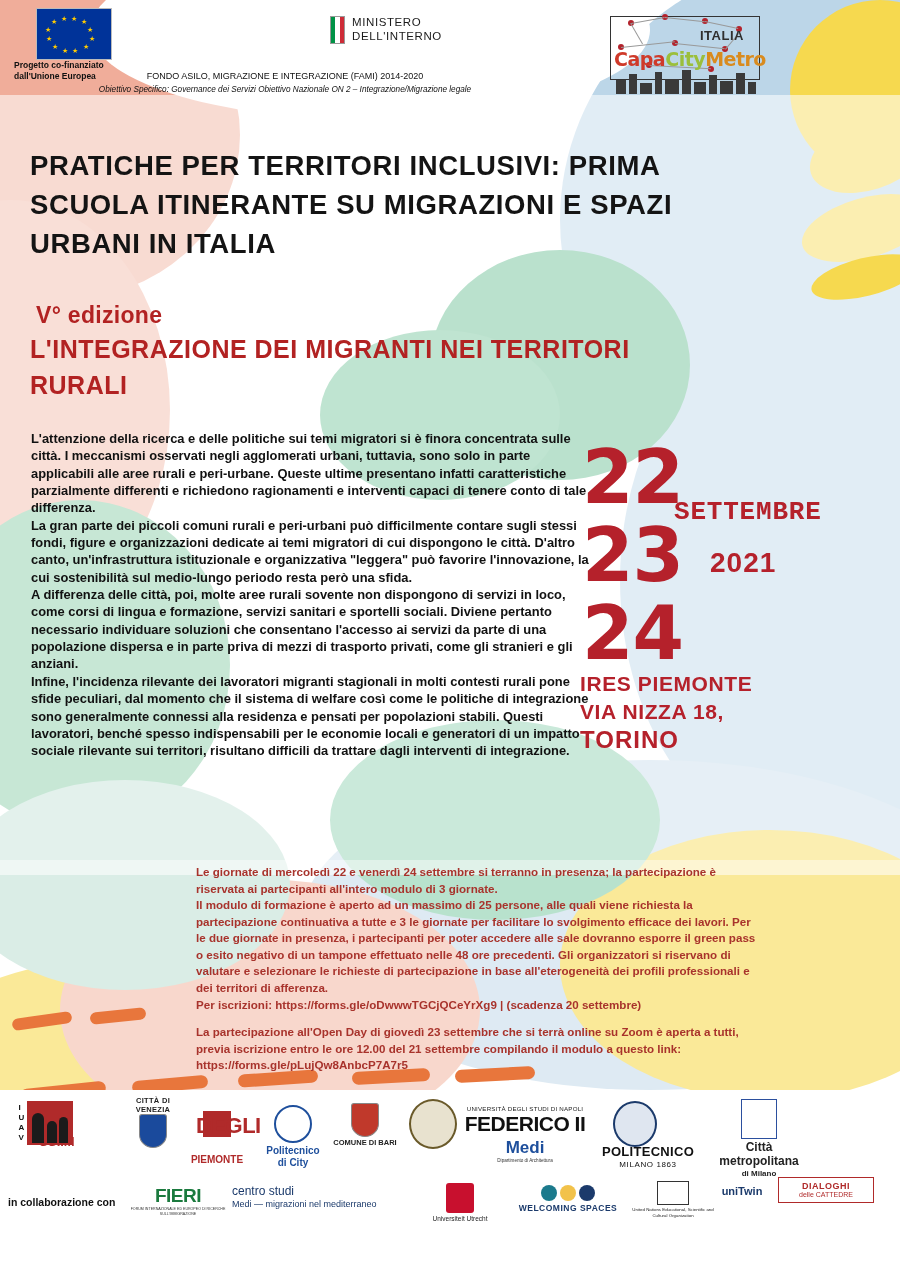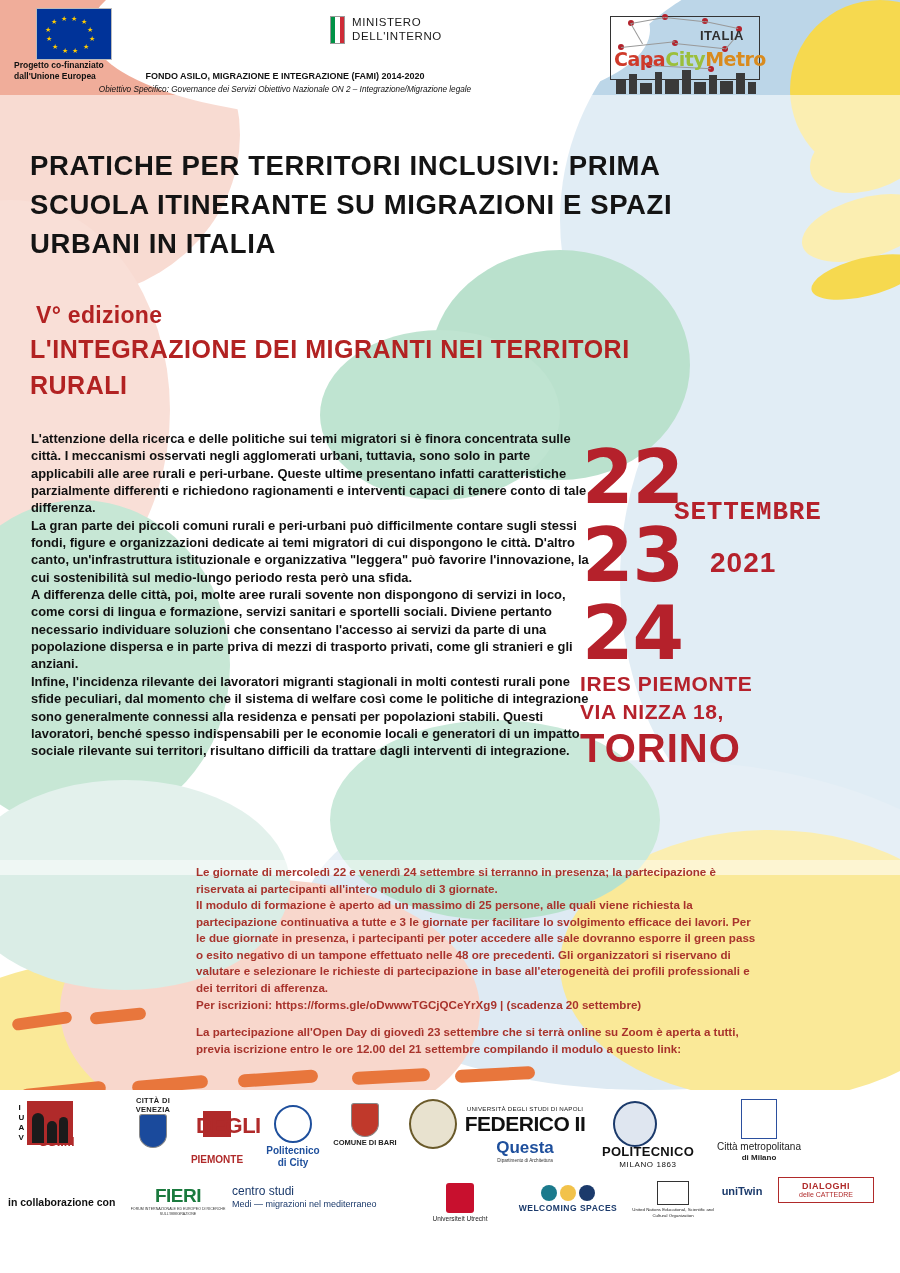--- a/index.html
+++ b/index.html
@@ -84,21 +84,21 @@
   .fami {
     position: absolute;
     left: 75px;
     top: 70px;
     width: 420px;
     text-align: center;
     font-size: 9px;
     line-height: 1.45;
     color: #111;
   }
-  .fami b { font-weight: bold; }
+  .fami b { font-weight: normal; }
   .fami i { font-style: italic; font-size: 8.2px; }
 
   
   .ccm {
     position: absolute;
     right: 138px;
     top: 6px;
     width: 152px;
     height: 88px;
   }
@@ -247,21 +247,21 @@
   .venue {
     position: absolute;
     right: 20px;
     top: 672px;
     width: 300px;
     color: #b5212b;
     font-weight: bold;
   }
   .venue .l1 { font-size: 21px; letter-spacing: .6px; }
   .venue .l2 { font-size: 21px; letter-spacing: .6px; margin-top: 4px; }
-  .venue .l3 { font-size: 40px; letter-spacing: 1px; margin-top: 2px; }
+  .venue .l3 { font-size: 24px; letter-spacing: 1px; margin-top: 2px; }
 
   
   .notes {
     position: absolute;
     left: 196px;
     top: 864px;
     width: 560px;
     font-size: 11.6px;
     line-height: 1.43;
     color: #a8332c;
@@ -454,20 +454,21 @@
     <div class="l2">VIA NIZZA 18,</div>
     <div class="l3">TORINO</div>
   </div>
 
   <div class="notes">
     <p>Le giornate di mercoledì 22 e venerdì 24 settembre si terranno in presenza; la partecipazione è riservata ai partecipanti all'intero modulo di 3 giornate.</p>
     <p>Il modulo di formazione è aperto ad un massimo di 25 persone, alle quali viene richiesta la partecipazione continuativa a tutte e 3 le giornate per facilitare lo svolgimento efficace dei lavori. Per le due giornate in presenza, i partecipanti per poter accedere alle sale dovranno esporre il green pass o esito negativo di un tampone effettuato nelle 48 ore precedenti. Gli organizzatori si riservano di valutare e selezionare le richieste di partecipazione in base all'eterogeneità dei profili professionali e dei territori di afferenza.</p>
     <p>Per iscrizioni: https://forms.gle/oDwwwTGCjQCeYrXg9 | (scadenza 20 settembre)</p>
     <div class="gap"></div>
     <p>La partecipazione all'Open Day di giovedì 23 settembre che si terrà online su Zoom è aperta a tutti, previa iscrizione entro le ore 12.00 del 21 settembre compilando il modulo a questo link:</p>
+    <p>https://forms.gle/pLujQw8AnbcP7A7r5</p>
   </div>
 
   <div class="logos">
 
     <div class="logo" style="left:6px;top:8px;width:80px;">
       <div style="display:flex;align-items:center;justify-content:center;gap:3px;">
         <div style="font-size:8px;line-height:1.25;color:#111;text-align:left;font-weight:bold;">I<br>U<br>A<br>V</div>
         <div style="width:46px;height:44px;background:#b02a2a;position:relative;">
           <div style="position:absolute;left:5px;bottom:2px;width:12px;height:30px;background:#1b1b1b;border-radius:6px 6px 0 0;"></div>
           <div style="position:absolute;left:20px;bottom:2px;width:10px;height:22px;background:#1b1b1b;border-radius:5px 5px 0 0;"></div>
@@ -499,36 +500,36 @@
       <div style="font-size:7.5px;font-weight:bold;">COMUNE DI BARI</div>
     </div>
 
     <div class="logo" style="left:400px;top:6px;width:66px;">
       <div style="width:44px;height:46px;border:2px solid #6a5a2a;border-radius:50%;margin:0 auto;background:#e8e2cf;"></div>
     </div>
 
     <div class="logo" style="left:462px;top:12px;width:126px;">
       <div style="font-size:6.2px;letter-spacing:.2px;">UNIVERSITÀ DEGLI STUDI DI NAPOLI</div>
       <div style="font-size:21px;font-weight:bold;letter-spacing:-.5px;color:#111;">FEDERICO II</div>
-      <div style="font-size:17px;font-weight:bold;color:#1e4f9c;margin-top:2px;">Questa</div>
+      <div style="font-size:17px;font-weight:bold;color:#1e4f9c;margin-top:2px;">Medi</div>
       <div style="font-size:4.6px;color:#333;">Dipartimento di Architettura</div>
     </div>
 
     <div class="logo" style="left:608px;top:8px;width:54px;">
       <div style="width:40px;height:42px;border:2px solid #1b3a6b;border-radius:50%;margin:0 auto;background:#dfe6f0;"></div>
     </div>
 
     <div class="logo" style="left:592px;top:52px;width:112px;">
       <div style="font-size:13px;font-weight:bold;letter-spacing:.3px;color:#111;">POLITECNICO</div>
       <div style="font-size:8px;letter-spacing:.6px;color:#111;">MILANO 1863</div>
     </div>
 
     <div class="logo" style="left:716px;top:6px;width:86px;">
       <div style="width:34px;height:38px;border:1.5px solid #2b4f9e;margin:0 auto 2px;background:#fff;"></div>
-      <div style="font-size:10px;font-weight:normal;">Città metropolitana</div>
+      <div style="font-size:12px;font-weight:bold;">Città metropolitana</div>
       <div style="font-size:8px;font-weight:bold;">di Milano</div>
     </div>
 
     <div class="collab">in collaborazione con</div>
 
     <div class="logo" style="left:130px;top:92px;width:96px;">
       <div style="font-size:19px;font-weight:bold;color:#1b7a3e;letter-spacing:-.5px;">FIERI</div>
       <div style="font-size:3.6px;color:#333;line-height:1.3;">FORUM INTERNAZIONALE ED EUROPEO DI RICERCHE SULL'IMMIGRAZIONE</div>
     </div>
 

